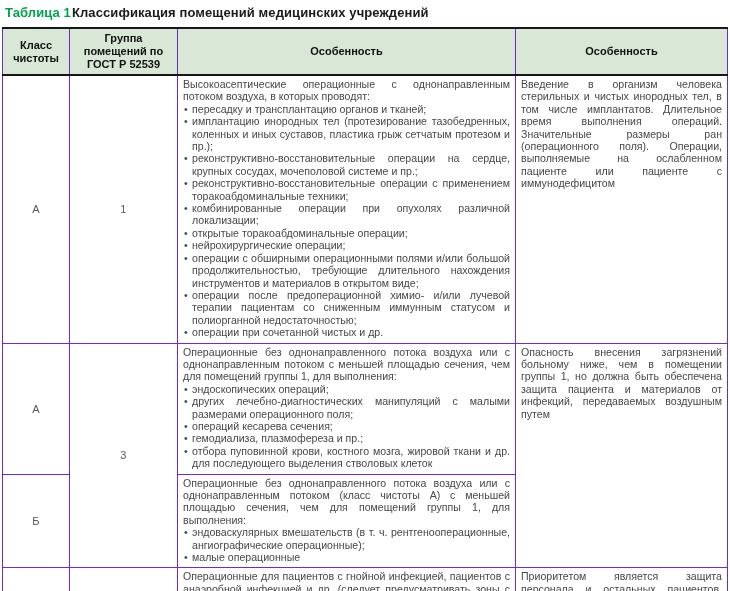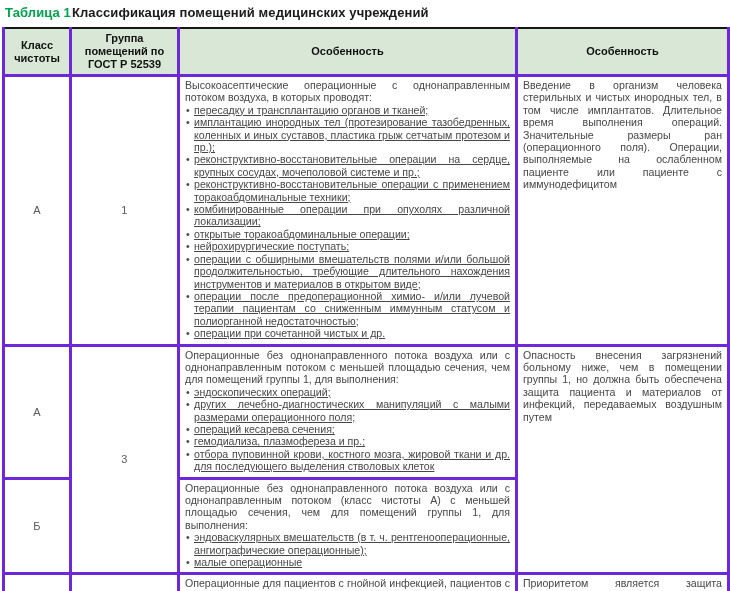--- a/index.html
+++ b/index.html
@@ -13,42 +13,42 @@
     position: absolute; left: 5px; top: 5px;
     font-size: 13px; line-height: 16px; color: #1a1a1a; font-weight: bold;
     letter-spacing: 0.1px;
   }
   .caption .tag { color: #00a44a; margin-right: 1px; }
 
   table.cls {
     position: absolute; left: 2px; top: 27px; width: 725px;
     border-collapse: collapse; table-layout: fixed;
   }
-  th, td { border: 3px solid #6d28d9; }
+  th, td { border: 1px solid #6d28d9; }
   thead th {
     background: #d9e8d6;
     border-top: 2.5px solid #161616;
     border-bottom: 2px solid #161616;
     font-size: 11px; font-weight: bold; color: #111;
     text-align: center; vertical-align: middle;
     padding: 3px 4px; line-height: 13px;
   }
   tbody tr:last-child td { border-bottom: 2px solid #161616; }
 
   td.mid {
     text-align: center; vertical-align: middle;
     font-size: 11px; color: #5a5a5a; letter-spacing: 0.2px;
   }
   td.txt {
     vertical-align: top; padding: 2px 5px 4px 5px;
     font-size: 10.6px; line-height: 12.4px; color: #474747;
     text-align: justify;
   }
   .intro { text-align: justify; }
-  .bullet { position: relative; padding-left: 9px; text-align: justify; text-decoration: underline; }
+  .bullet { position: relative; padding-left: 9px; text-align: justify; }
   .bullet::before { content: "\2022"; position: absolute; left: 1px; top: 0; color: #474747; }
 
   tr.r-head { height: 36px; margin-left: 36px; }
   tr.r1 { height: 255px; }
   tr.r2 { height: 130px; }
   tr.r3 { height: 75px; }
   tr.r4 { height: 65px; }
 </style>
 </head>
 <body>
@@ -77,22 +77,22 @@
       <td class="mid">А</td>
       <td class="mid">1</td>
       <td class="txt">
         <div class="intro">Высокоасептические операционные с однонаправленным потоком воздуха, в которых проводят:</div>
         <div class="bullet">пересадку и трансплантацию органов и тканей;</div>
         <div class="bullet">имплантацию инородных тел (протезирование тазобедренных, коленных и иных суставов, пластика грыж сетчатым протезом и пр.);</div>
         <div class="bullet">реконструктивно-восстановительные операции на сердце, крупных сосудах, мочеполовой системе и пр.;</div>
         <div class="bullet">реконструктивно-восстановительные операции с применением торакоабдоминальные техники;</div>
         <div class="bullet">комбинированные операции при опухолях различной локализации;</div>
         <div class="bullet">открытые торакоабдоминальные операции;</div>
-        <div class="bullet">нейрохирургические поступать;</div>
-        <div class="bullet">операции с обширными вмешательств полями и/или большой продолжительностью, требующие длительного нахождения инструментов и материалов в открытом виде;</div>
+        <div class="bullet">нейрохирургические операции;</div>
+        <div class="bullet">операции с обширными операционными полями и/или большой продолжительностью, требующие длительного нахождения инструментов и материалов в открытом виде;</div>
         <div class="bullet">операции после предоперационной химио- и/или лучевой терапии пациентам со сниженным иммунным статусом и полиорганной недостаточностью;</div>
         <div class="bullet">операции при сочетанной чистых и др.</div>
       </td>
       <td class="txt">Введение в организм человека стерильных и чистых инородных тел, в том числе имплантатов. Длительное время выполнения операций. Значительные размеры ран (операционного поля). Операции, выполняемые на ослабленном пациенте или пациенте с иммунодефицитом</td>
     </tr>
     <tr class="r2">
       <td class="mid">А</td>
       <td class="mid" rowspan="2">3</td>
       <td class="txt">
         <div class="intro">Операционные без однонаправленного потока воздуха или с однонаправленным потоком с меньшей площадью сечения, чем для помещений группы 1, для выполнения:</div>

